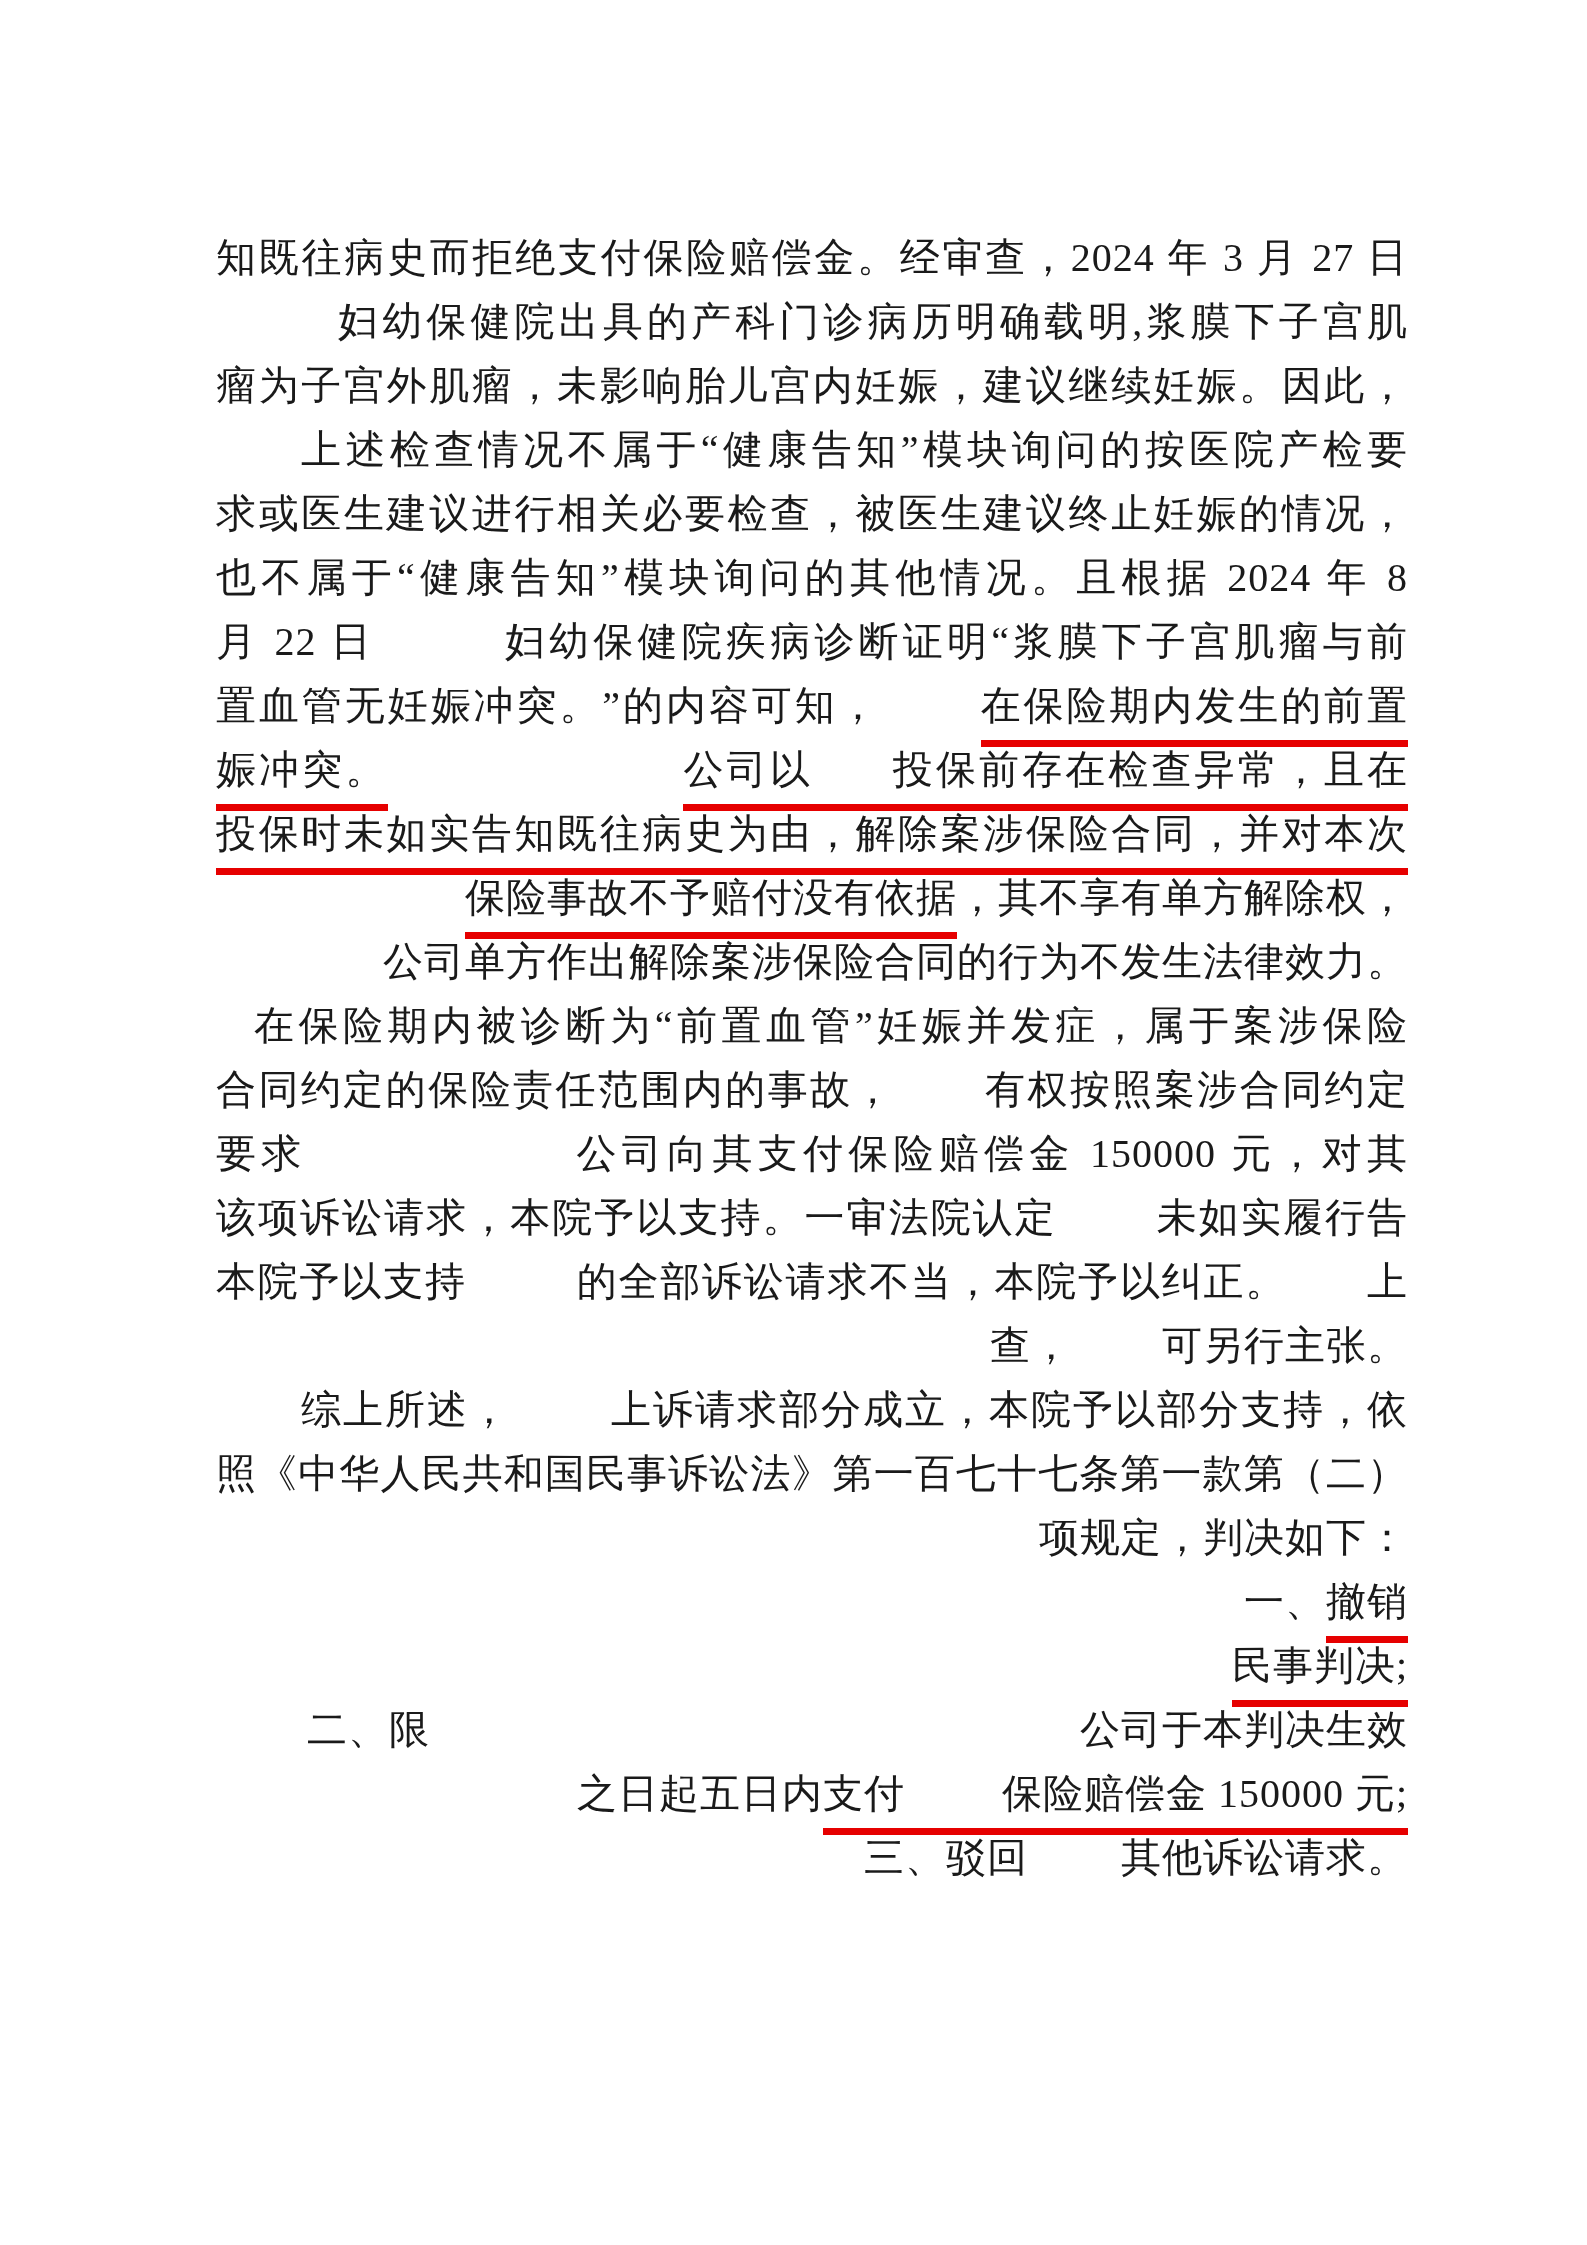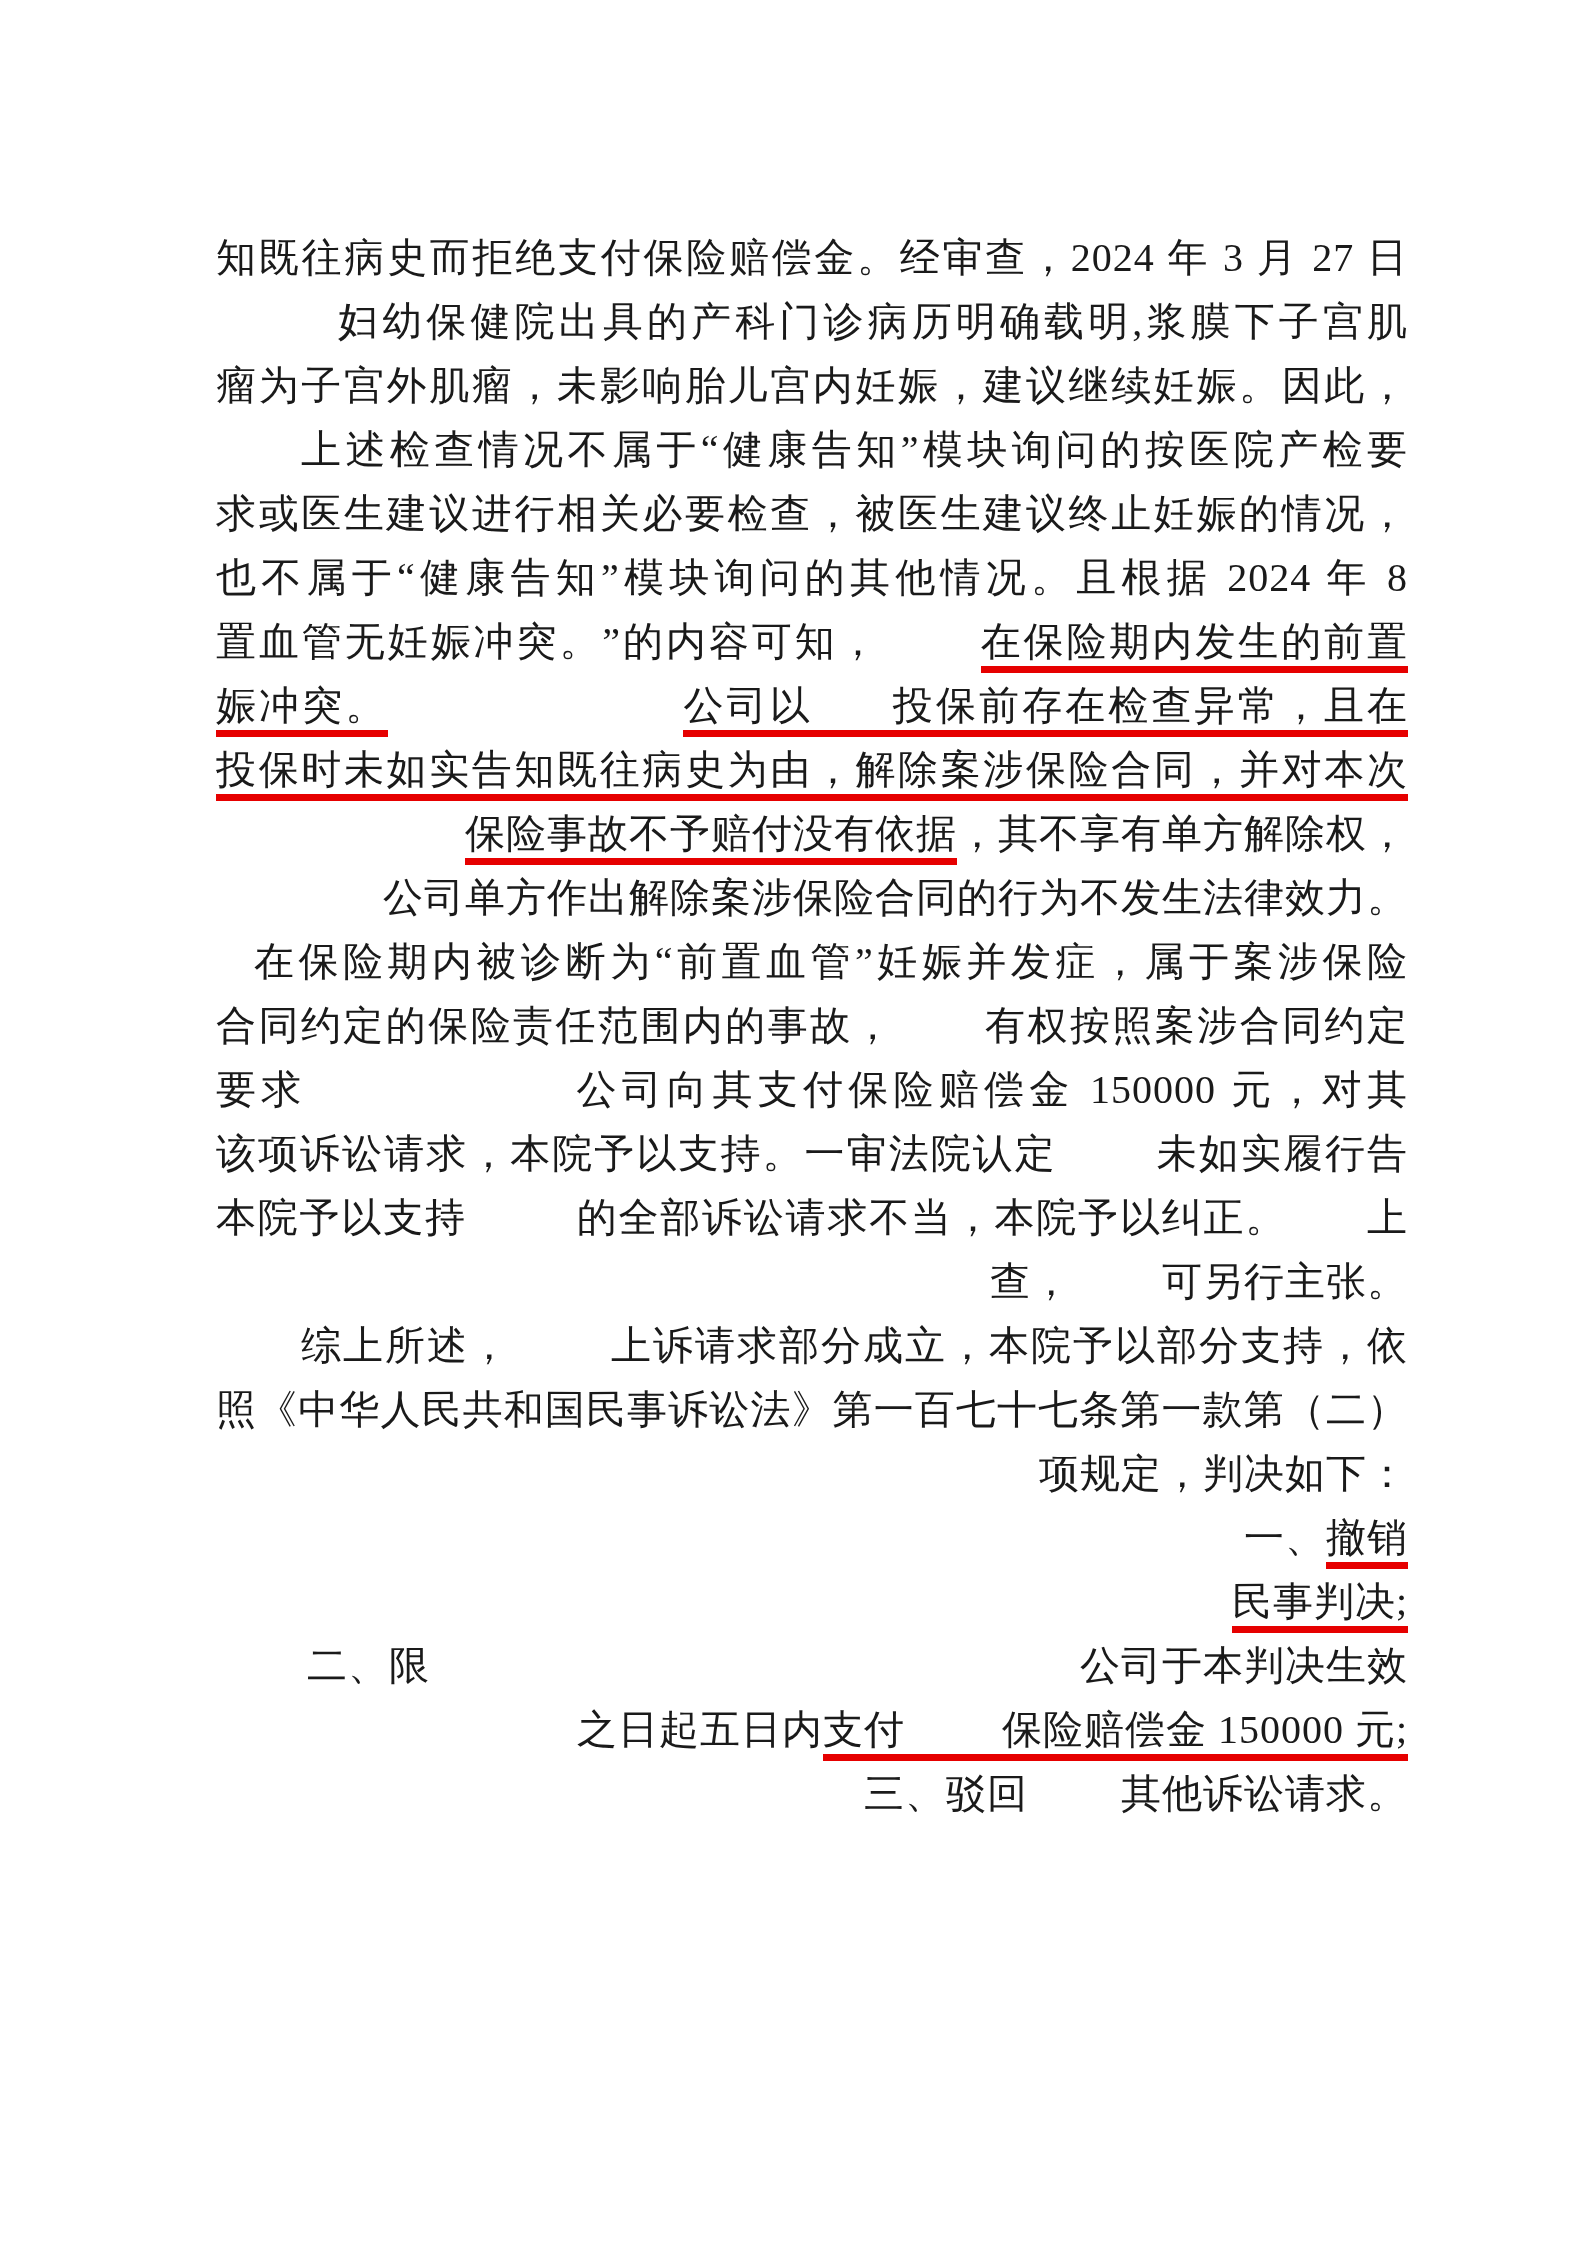--- a/index.html
+++ b/index.html
@@ -31,34 +31,35 @@
   }
   .line.fill{
     text-align:justify;
     text-align-last:justify;
   }
   .seg{ display:inline; }
   .gap{ display:inline; }
   
   .ru{
     border-bottom:7px solid var(--red,#e60000);
-    padding-bottom:2px;
+    padding-bottom:12px;
   }
 </style>
 </head>
 <body>
 
 <div class="page">
   <div class="textblock" id="lines">
       <div class="line fill"><span class="seg">知既往病史而拒绝支付保险赔偿金。经审查，2024 年 3 月 27 日</span></div>
       <div class="line fill"><span class="gap" style="padding-left: 122px;"></span><span class="seg">妇幼保健院出具的产科门诊病历明确载明,浆膜下子宫肌</span></div>
       <div class="line fill"><span class="seg">瘤为子宫外肌瘤，未影响胎儿宫内妊娠，建议继续妊娠。因此，</span></div>
       <div class="line fill"><span class="gap" style="padding-left: 85px;"></span><span class="seg">上述检查情况不属于“健康告知”模块询问的按医院产检要</span></div>
       <div class="line fill"><span class="seg">求或医生建议进行相关必要检查，被医生建议终止妊娠的情况，</span></div>
       <div class="line fill"><span class="seg">也不属于“健康告知”模块询问的其他情况。且根据 2024 年 8</span></div>
+      <div class="line fill"><span class="seg">月 22 日</span><span class="gap" style="padding-left: 130px;"></span><span class="seg">妇幼保健院疾病诊断证明“浆膜下子宫肌瘤与前</span></div>
       <div class="line fill"><span class="seg">置血管无妊娠冲突。”的内容可知，</span><span class="gap" style="padding-left: 100px;"></span><span class="seg ru">在保险期内发生的前置</span></div>
       <div class="line fill"><span class="seg ru">娠冲突。</span><span class="gap" style="padding-left: 295px;"></span><span class="seg ru">公司以</span><span class="gap ru" style="padding-left: 80px;"></span><span class="seg ru">投保前存在检查异常，且在</span></div>
       <div class="line fill"><span class="seg ru">投保时未如实告知既往病史为由，解除案涉保险合同，并对本次</span></div>
       <div class="line"><span class="seg ru">保险事故不予赔付没有依据</span><span class="seg">，其不享有单方解除权，</span></div>
       <div class="line"><span class="gap" style="padding-left: 85px;"></span><span class="seg">公司单方作出解除案涉保险合同的行为不发生法律效力。</span></div>
       <div class="line fill"><span class="gap" style="padding-left: 38px;"></span><span class="seg">在保险期内被诊断为“前置血管”妊娠并发症，属于案涉保险</span></div>
       <div class="line fill"><span class="seg">合同约定的保险责任范围内的事故，</span><span class="gap" style="padding-left: 90px;"></span><span class="seg">有权按照案涉合同约定</span></div>
       <div class="line fill"><span class="seg">要求</span><span class="gap" style="padding-left: 270px;"></span><span class="seg">公司向其支付保险赔偿金 150000 元，对其</span></div>
       <div class="line fill"><span class="seg">该项诉讼请求，本院予以支持。一审法院认定</span><span class="gap" style="padding-left: 100px;"></span><span class="seg">未如实履行告</span></div>
       <div class="line fill"><span class="seg">本院予以支持</span><span class="gap" style="padding-left: 110px;"></span><span class="seg">的全部诉讼请求不当，本院予以纠正。</span><span class="gap" style="padding-left: 80px;"></span><span class="seg">上</span></div>

